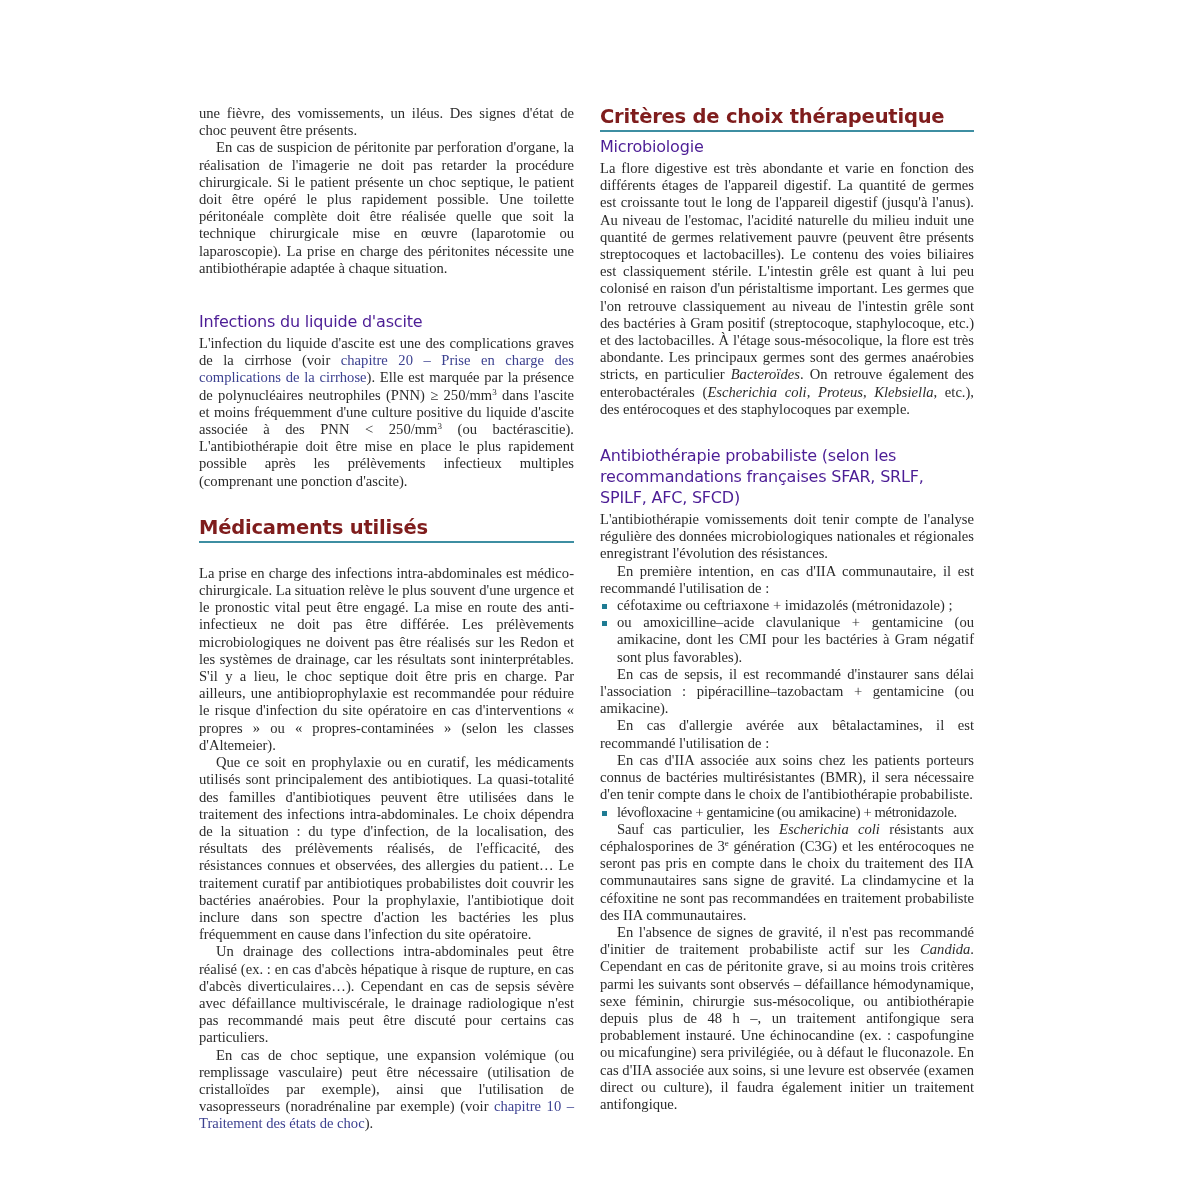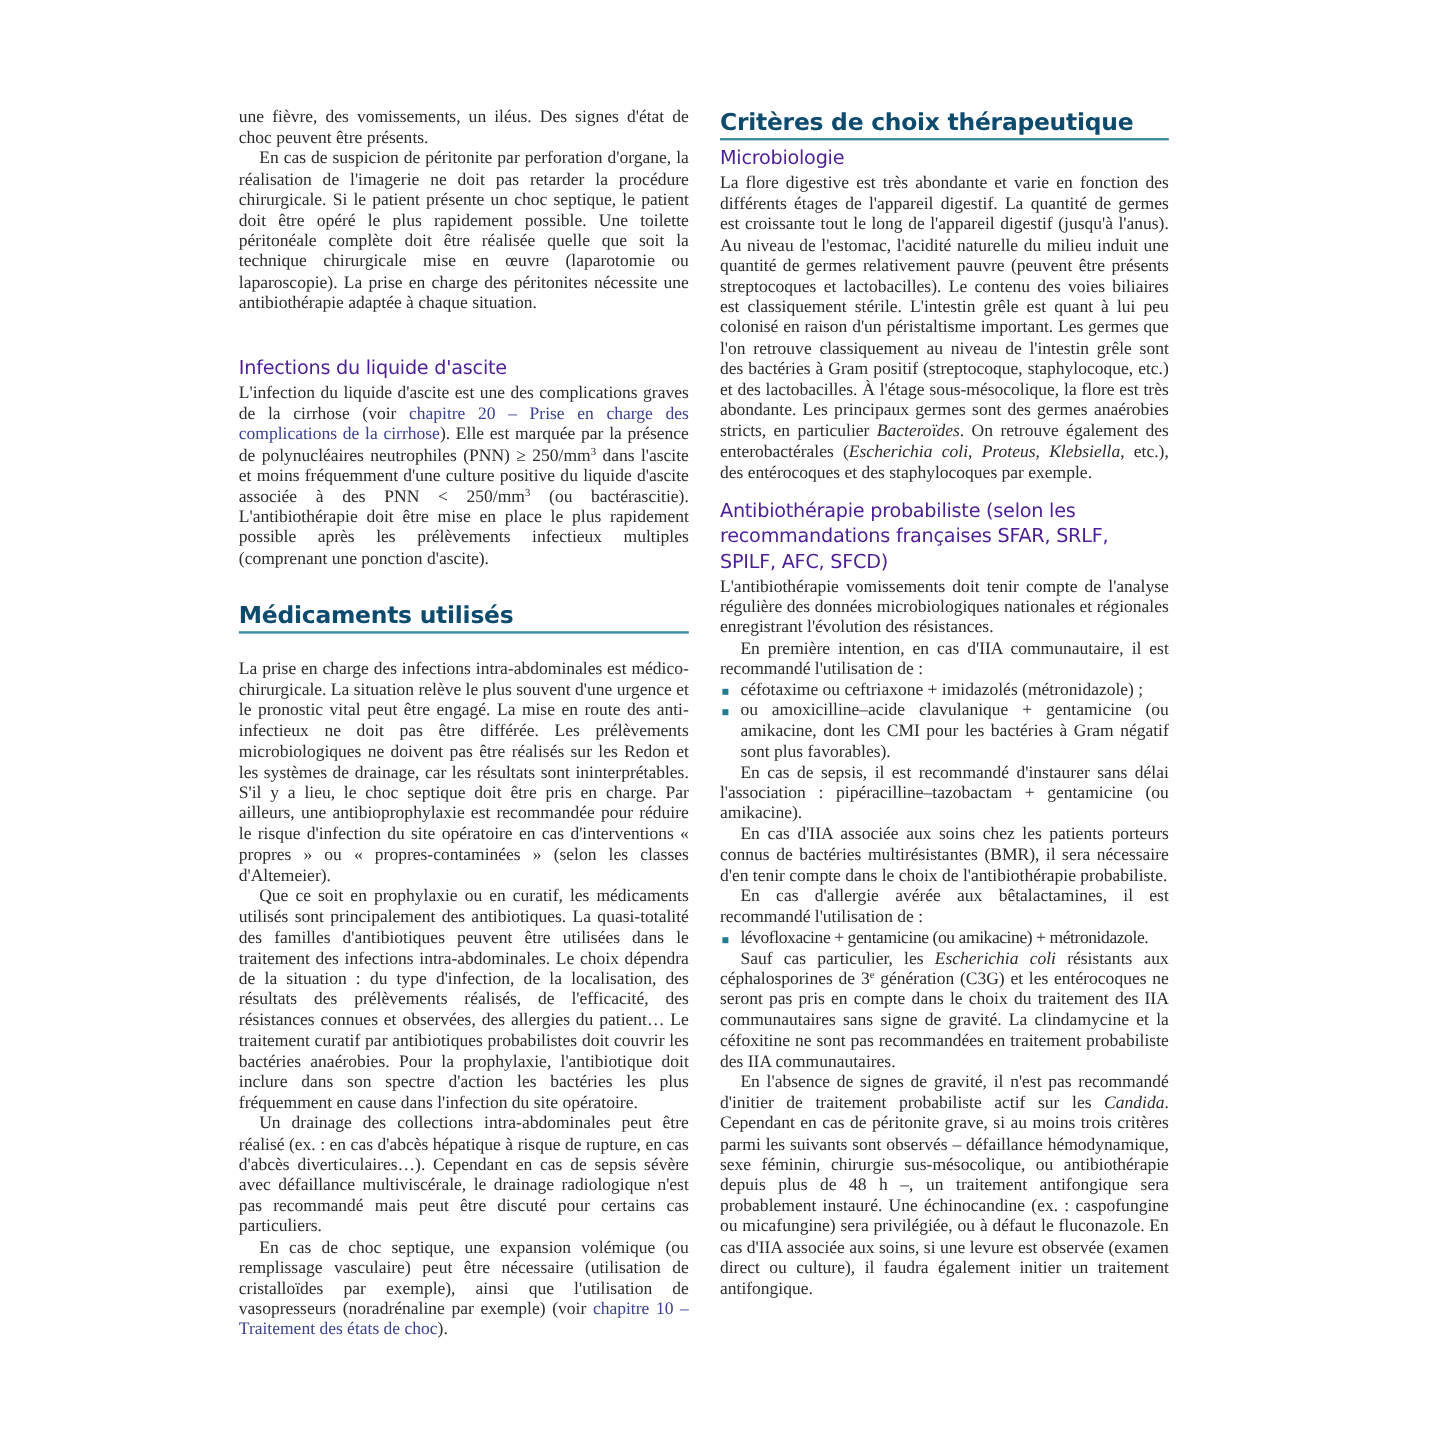--- a/index.html
+++ b/index.html
@@ -1,26 +1,26 @@
 <!DOCTYPE html>
 <html><head>
 <meta charset="utf-8">
 <style>
   html, body { margin: 0; padding: 0; background: #ffffff; }
   body { width: 1200px; height: 1200px; position: relative; overflow: hidden; }
   .page { position: absolute; left: 0; top: 0; width: 1200px; height: 1200px; }
   .running-head { position: absolute; left: 199px; top: 34px; font-family: "DejaVu Sans", sans-serif; font-size: 15.5px; color: #1a1a1a; }
   .running-head .num { font-weight: bold; display: inline-block; width: 76px; }
   .running-head .part { font-weight: bold; }
-  .col { position: absolute; top: 90px; font-family: "Liberation Serif", serif; font-size: 14.6px; line-height: 17.2px; color: #2b2b2b; }
+  .col { position: absolute; top: 105px; font-family: "Liberation Serif", serif; font-size: 14.6px; line-height: 17.2px; color: #2b2b2b; }
   .col-left { left: 199px; width: 375px; }
   .col-right { left: 600px; width: 374px; }
   p { margin: 0; text-align: justify; hyphens: manual; }
   p.indent { text-indent: 17px; }
-  .h1 { font-family: "DejaVu Sans", sans-serif; font-weight: bold; color: #0c4a6e; font-size: 19.5px; line-height: 24px; border-bottom: 2px solid #3e8ea2; padding-bottom: 1px; margin: 0; letter-spacing: -0.2px; }
+  .h1 { font-family: "DejaVu Sans", sans-serif; font-weight: bold; color: #7f1d1d; font-size: 19.5px; line-height: 24px; border-bottom: 2px solid #3e8ea2; padding-bottom: 1px; margin: 0; letter-spacing: -0.2px; }
   .h2 { font-family: "DejaVu Sans", sans-serif; color: #4c1d95; font-size: 16px; line-height: 21px; margin: 0; font-weight: normal; letter-spacing: -0.2px; }
   .link { color: #3a3f8f; }
   em { }
   ul.bullets { list-style: none; margin: 0; padding: 0; }
   ul.bullets li { position: relative; padding-left: 17px; text-align: justify; }
   ul.bullets li::before { content: ""; position: absolute; left: 2px; top: 7px; width: 5px; height: 5px; background: #1f7c93; }
   sup { font-size: 9px; line-height: 0; vertical-align: 5px; }
 </style>
 </head>
 <body>
@@ -40,30 +40,30 @@
     <p class="indent">Que ce soit en prophylaxie ou en curatif, les médicaments utilisés sont principalement des antibiotiques. La quasi-totalité des familles d'antibiotiques peuvent être utilisées dans le traitement des infections intra-abdominales. Le choix dépendra de la situation : du type d'infection, de la localisation, des résultats des prélèvements réalisés, de l'efficacité, des résistances connues et observées, des allergies du patient… Le traitement curatif par antibiotiques probabilistes doit couvrir les bactéries anaérobies. Pour la prophylaxie, l'antibiotique doit inclure dans son spectre d'action les bactéries les plus fréquemment en cause dans l'infection du site opératoire.</p>
     <p class="indent">Un drainage des collections intra-abdominales peut être réalisé (ex. : en cas d'abcès hépatique à risque de rupture, en cas d'abcès diverticulaires…). Cependant en cas de sepsis sévère avec défaillance multiviscérale, le drainage radiologique n'est pas recommandé mais peut être discuté pour certains cas particuliers.</p>
     <p class="indent"><span>En cas de choc septique, une expansion volémique (ou remplissage vasculaire) peut être nécessaire (utilisation de cristalloïdes par exemple), ainsi que l'utilisation de vasopresseurs (noradrénaline par exemple) (voir </span><span class="link">chapitre 10 – Traitement des états de choc</span><span>).</span></p>
   </div>
 
   <div class="col col-right">
     <h2 class="h1" style="margin-bottom:4px;">Critères de choix thérapeutique</h2>
     <h3 class="h2" style="margin-bottom:3px;">Microbiologie</h3>
     <p><span>La flore digestive est très abondante et varie en fonction des différents étages de l'appareil digestif. La quantité de germes est croissante tout le long de l'appareil digestif (jusqu'à l'anus). Au niveau de l'estomac, l'acidité naturelle du milieu induit une quantité de germes relativement pauvre (peuvent être présents streptocoques et lactobacilles). Le contenu des voies biliaires est classiquement stérile. L'intestin grêle est quant à lui peu colonisé en raison d'un péristaltisme important. Les germes que l'on retrouve classiquement au niveau de l'intestin grêle sont des bactéries à Gram positif (streptocoque, staphylocoque, etc.) et des lactobacilles. À l'étage sous-mésocolique, la flore est très abondante. Les principaux germes sont des germes anaérobies stricts, en particulier </span><em>Bacteroïdes</em><span>. On retrouve également des enterobactérales (</span><em>Escherichia coli</em><span>, </span><em>Proteus</em><span>, </span><em>Klebsiella</em><span>, etc.), des entérocoques et des staphylocoques par exemple.</span></p>
 
-    <h3 class="h2" style="margin-top:12px; margin-bottom:3px;">Antibiothérapie probabiliste (selon les recommandations françaises SFAR, SRLF, SPILF, AFC, SFCD)</h3>
+    <h3 class="h2" style="margin-top:27px; margin-bottom:3px;">Antibiothérapie probabiliste (selon les recommandations françaises SFAR, SRLF, SPILF, AFC, SFCD)</h3>
     <p>L'antibiothérapie vomissements doit tenir compte de l'analyse régulière des données microbiologiques nationales et régionales enregistrant l'évolution des résistances.</p>
     <p class="indent">En première intention, en cas d'IIA communautaire, il est recommandé l'utilisation de :</p>
     <ul class="bullets">
       <li>céfotaxime ou ceftriaxone + imidazolés (métronidazole) ;</li>
       <li>ou amoxicilline–acide clavulanique + gentamicine (ou amikacine, dont les CMI pour les bactéries à Gram négatif sont plus favorables).</li>
     </ul>
     <p class="indent">En cas de sepsis, il est recommandé d'instaurer sans délai l'association : pipéracilline–tazobactam + gentamicine (ou amikacine).</p>
+    <p class="indent">En cas d'allergie avérée aux bêtalactamines, il est recommandé l'utilisation de :</p>
     <p class="indent">En cas d'IIA associée aux soins chez les patients porteurs connus de bactéries multirésistantes (BMR), il sera nécessaire d'en tenir compte dans le choix de l'antibiothérapie probabiliste.</p>
-    <p class="indent">En cas d'allergie avérée aux bêtalactamines, il est recommandé l'utilisation de :</p>
     <ul class="bullets">
       <li style="letter-spacing:-0.35px;">lévofloxacine + gentamicine (ou amikacine) + métronidazole.</li>
     </ul>
     <p class="indent"><span>Sauf cas particulier, les </span><em>Escherichia coli</em><span> résistants aux céphalosporines de 3</span><sup>e</sup><span> génération (C3G) et les entérocoques ne seront pas pris en compte dans le choix du traitement des IIA communautaires sans signe de gravité. La clindamycine et la céfoxitine ne sont pas recommandées en traitement probabiliste des IIA communautaires.</span></p>
     <p class="indent"><span>En l'absence de signes de gravité, il n'est pas recommandé d'initier de traitement probabiliste actif sur les </span><em>Candida</em><span>. Cependant en cas de péritonite grave, si au moins trois critères parmi les suivants sont observés – défaillance hémodynamique, sexe féminin, chirurgie sus-mésocolique, ou antibiothérapie depuis plus de 48 h –, un traitement antifongique sera probablement instauré. Une échinocandine (ex. : caspofungine ou micafungine) sera privilégiée, ou à défaut le fluconazole. En cas d'IIA associée aux soins, si une levure est observée (examen direct ou culture), il faudra également initier un traitement antifongique.</span></p>
   </div>
 
 </div>
 
 </body></html>

